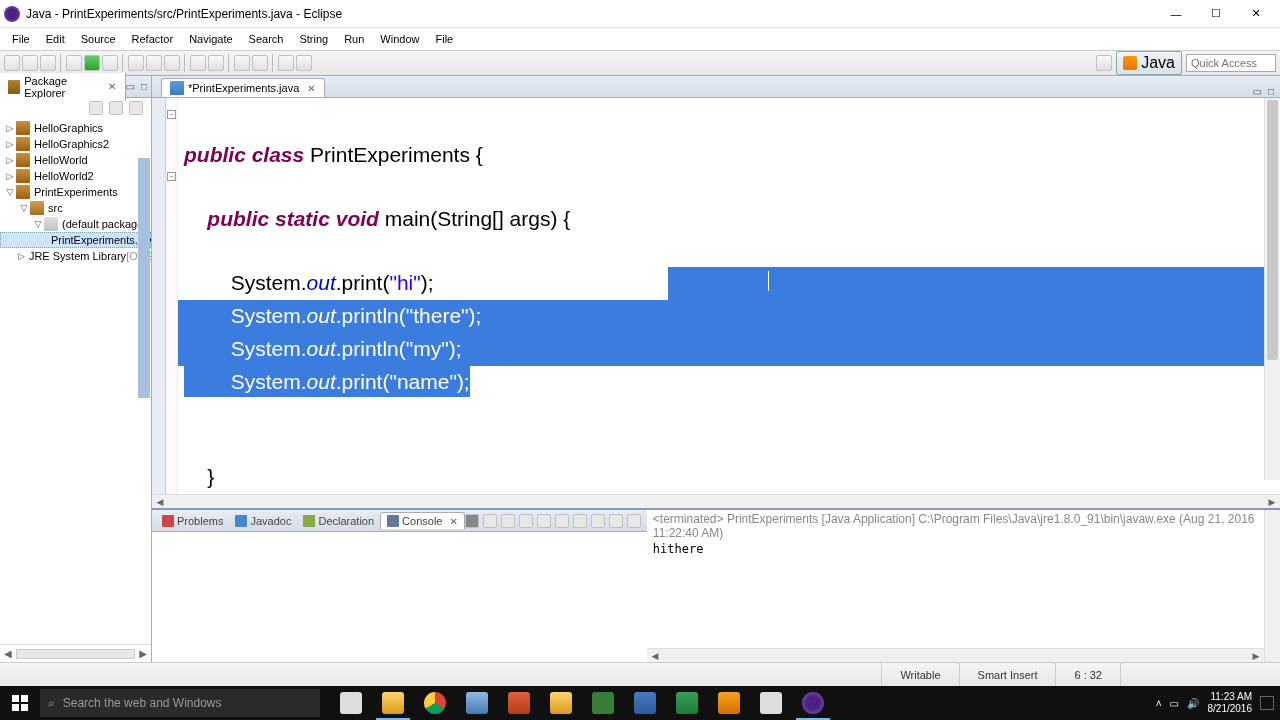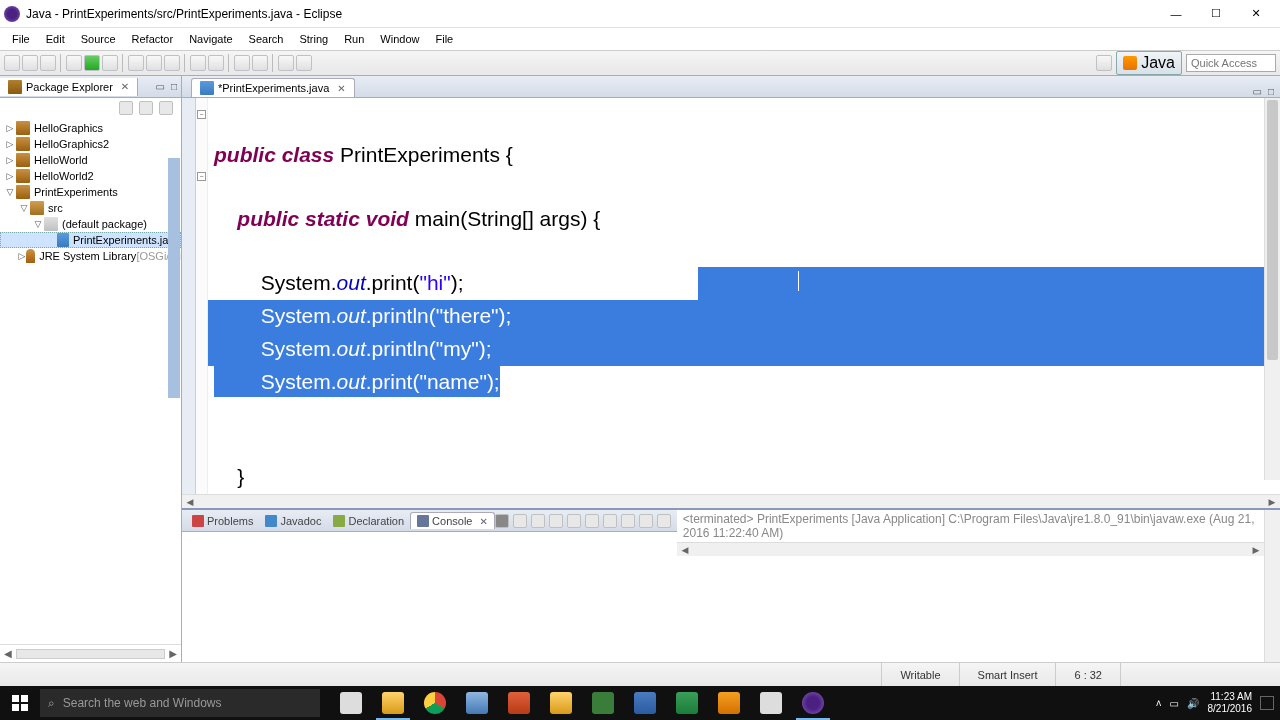--- a/index.html
+++ b/index.html
@@ -22,21 +22,21 @@
 .tb-sep { width: 2px; height: 18px; border-left: 1px solid #bbb; margin: 0 2px; }
 .tb-right { margin-left: auto; display: flex; align-items: center; gap: 4px; }
 .persp-btn { display: flex; align-items: center; gap: 4px; padding: 2px 6px; border: 1px solid #8aa; background: linear-gradient(#f0f4f8,#d8e0e8); border-radius: 2px; font-size: 16px; cursor: pointer; }
 .persp-icon { width: 14px; height: 14px; background: linear-gradient(#ff9800,#e67300); border-radius: 2px; }
 .quick-access { width: 90px; height: 18px; border: 1px solid #aaa; background: #fff; padding: 0 4px; font-size: 11px; color: #888; }
 
 
 .workbench { display: flex; height: calc(100% - 28px - 22px - 26px - 24px - 34px); }
 
 
-.side-view { width: 182px; background: #fff; border-right: 1px solid #aab; display: flex; flex-direction: column; }
+.side-view { width: 152px; background: #fff; border-right: 1px solid #aab; display: flex; flex-direction: column; }
 .view-tab-bar { height: 22px; background: linear-gradient(#e8ecf4,#d4dce8); display: flex; align-items: center; border-bottom: 1px solid #aab; }
 .view-tab { padding: 2px 8px; background: #fff; border-right: 1px solid #aab; display: flex; align-items: center; gap: 4px; font-size: 11px; }
 .pkg-icon { width: 14px; height: 14px; background: linear-gradient(#b08030,#8a5a10); border-radius: 1px; }
 .view-tab-ctrls { margin-left: auto; display: flex; gap: 6px; padding-right: 4px; color: #555; font-size: 10px; cursor: pointer; }
 .view-toolbar { height: 20px; display: flex; justify-content: flex-end; align-items: center; gap: 6px; padding: 0 8px; }
 .vt-btn { width: 14px; height: 14px; background: #e8e8e8; border: 1px solid #c0c0c0; border-radius: 2px; cursor: pointer; }
 .tree { flex: 1; overflow: auto; padding: 2px 0; font-size: 11px; }
 .tree-item { display: flex; align-items: center; height: 16px; padding-left: 4px; cursor: pointer; white-space: nowrap; }
 .twisty { width: 12px; color: #555; font-size: 9px; text-align: center; }
 .proj-icon { width: 14px; height: 14px; background: linear-gradient(#c89040,#9a6010); margin-right: 4px; border-radius: 1px; }
@@ -310,20 +310,21 @@
           <div class="bvc-btn"></div>
           <div class="bvc-btn"></div>
           <div class="bvc-btn"></div>
           <div class="bvc-btn"></div>
           <div class="bvc-btn"></div>
         </div>
       </div>
       <div style="flex:1;display:flex">
         <div style="flex:1;display:flex;flex-direction:column">
           <div class="console-header"><span class="term">&lt;terminated&gt; </span><span>PrintExperiments [Java Application] C:\Program Files\Java\jre1.8.0_91\bin\javaw.exe (Aug 21, 2016 11:22:40 AM)</span></div>
+          <div class="console-out">hithere</div>
           <div class="hscroll-row">
               <span class="harrow">◀</span>
               <div style="flex:1"></div>
               <span class="harrow">▶</span>
             </div>
         </div>
         <div class="bv-scroll" style="background:#f0f0f0;border-left:1px solid #ddd"></div>
       </div>
     </div>
   </div>

